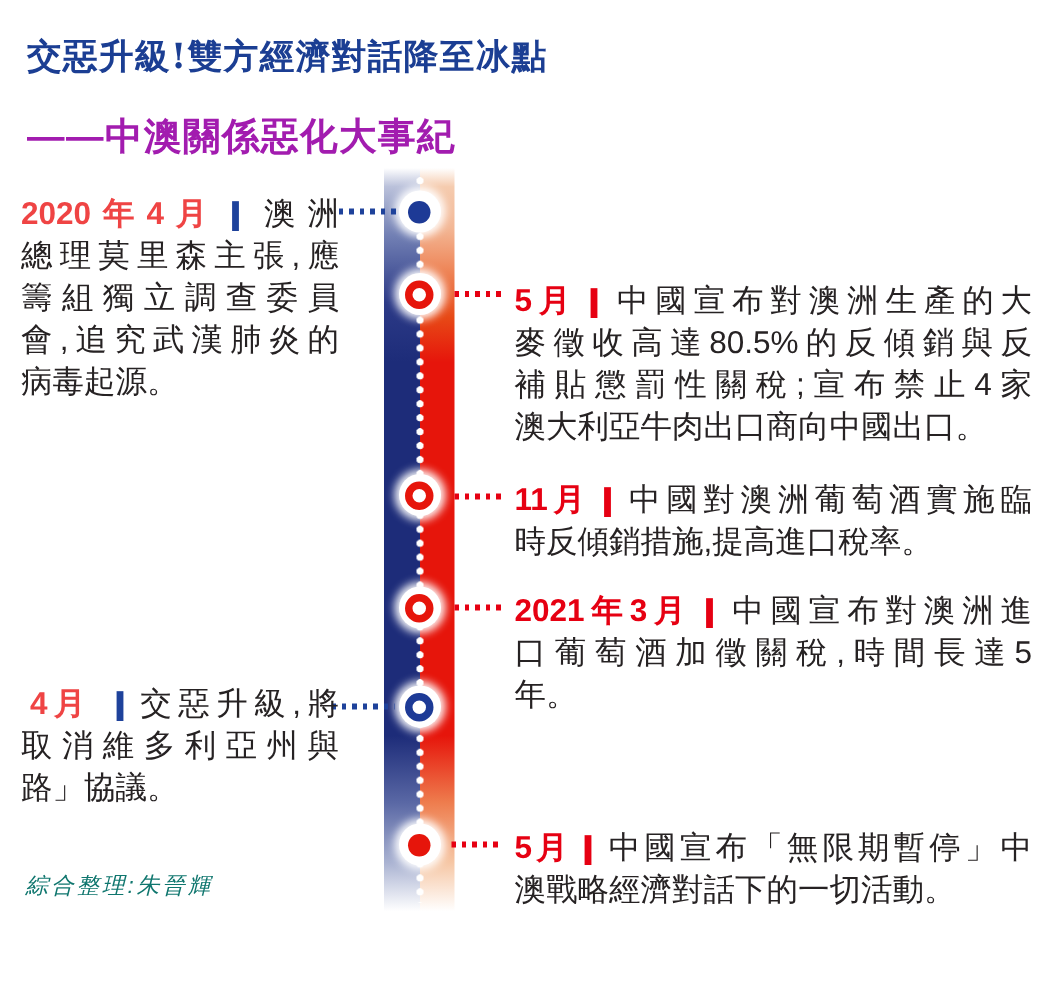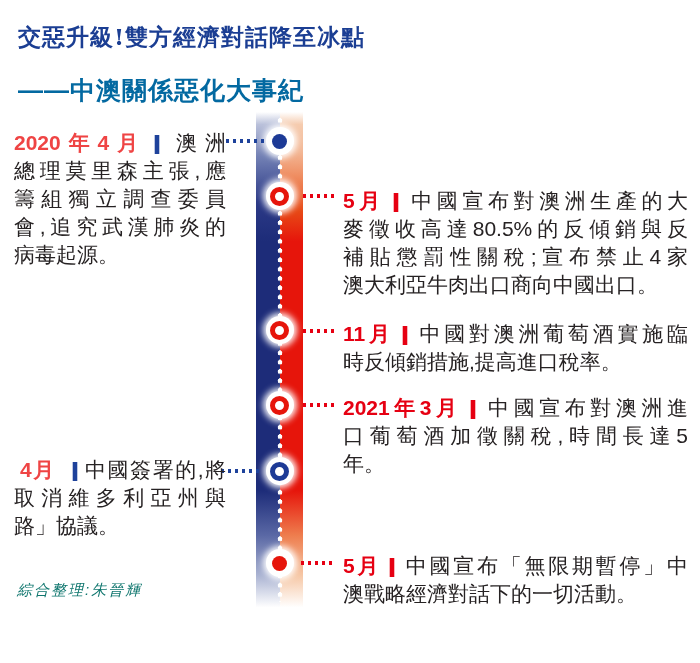--- a/index.html
+++ b/index.html
@@ -11,21 +11,21 @@
 
   
   .title {
     position:absolute; left:18px; top:22px; width:660px;
     font-family:"DejaVu Serif", serif;
     font-size:23px; font-weight:700; letter-spacing:1px;
     color:#1b3e93; white-space:nowrap;
   }
   .subtitle {
     position:absolute; left:18px; top:74px; width:500px;
-    font-size:25px; font-weight:700; color:#0369a1; letter-spacing:1px;
+    font-size:25px; font-weight:700; color:#a21caf; letter-spacing:1px;
     white-space:nowrap;
   }
 
   
   .bar { position:absolute; left:256px; top:112px; width:47px; height:498px; }
   .bar .strip { position:absolute; top:0; height:100%; width:23.5px; }
   .bar .strip.blue {
     left:0;
     background:linear-gradient(180deg,
       rgba(255,255,255,0) 0%, rgba(174,182,212,0.85) 2.5%, #7280b4 9%,
@@ -153,21 +153,21 @@
     <div class="line">時反傾銷措施,提高進口稅率。</div>
   </div>
 
   <div class="event e4">
     <div class="line just"><span class="date red">2021年3月</span><span class="sep red">|</span><span>中國宣布對澳洲進</span></div>
     <div class="line just">口葡萄酒加徵關稅,時間長達5</div>
     <div class="line">年。</div>
   </div>
 
   <div class="event e5">
-    <div class="line just"><span class="date blue">4月</span><span class="sep blue">|</span><span>中國簽署的,將</span></div>
+    <div class="line just"><span class="date blue">4月</span><span class="sep blue">|</span><span>交惡升級,將</span></div>
     <div class="line just">取消維多利亞州與</div>
     <div class="line">路」協議。</div>
   </div>
 
   <div class="event e6">
     <div class="line just"><span class="date red">5月</span><span class="sep red">|</span><span>中國宣布「無限期暫停」中</span></div>
     <div class="line">澳戰略經濟對話下的一切活動。</div>
   </div>
 
   <div class="credit">綜合整理:朱晉輝</div>

